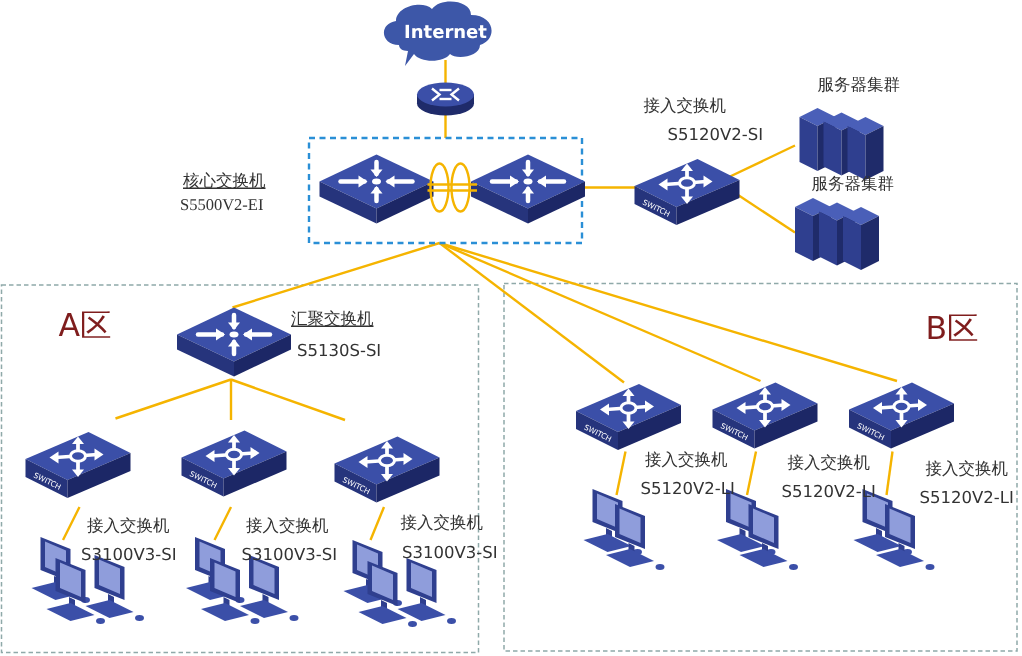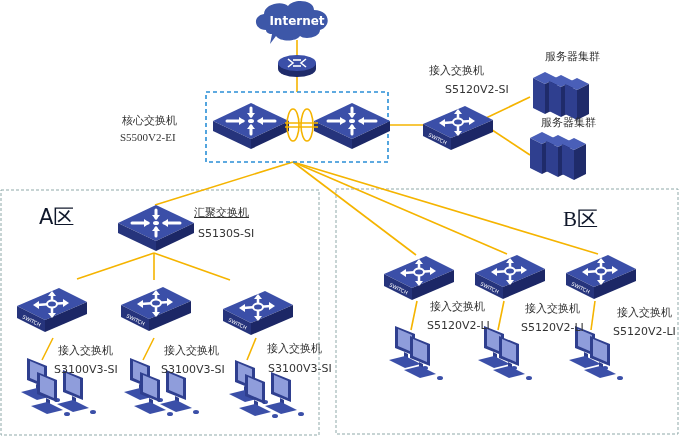--- a/index.html
+++ b/index.html
@@ -1,20 +1,20 @@
 <!DOCTYPE html>
 <html><head>
 <meta charset="utf-8">
 <style>
   html, body { margin:0; padding:0; background:#ffffff; }
   body { width:681px; height:437px; position:relative; overflow:hidden;
          font-family:"DejaVu Sans", "Liberation Sans", sans-serif; }
   #diagram { position:absolute; left:0; top:0; width:681px; height:437px; }
   .lbl { position:absolute; font-size:11px; color:#333; white-space:nowrap; line-height:14px; }
-  .zone-lbl { position:absolute; font-size:21px; color:#0f172a; line-height:24px; }
+  .zone-lbl { position:absolute; font-size:21px; color:#7f1d1d; line-height:24px; }
   .inet-text { font-family:"DejaVu Sans", sans-serif; font-weight:bold; font-size:12px; fill:#ffffff; }
 </style>
 </head>
 <body>
 
 <svg id="diagram" viewBox="0 0 681 437" xmlns="http://www.w3.org/2000/svg">
   <defs>
 
     <g id="l3switch">
       <polygon points="0,18 38,0 76,18 38,36" fill="#3b4fa8"></polygon>
@@ -156,39 +156,39 @@
   <use href="#l2switch" x="566" y="255"></use>
 
   <use href="#pc" x="395" y="326"></use>
   <use href="#pc" x="410" y="336"></use>
   <use href="#pc" x="484" y="326"></use>
   <use href="#pc" x="499" y="336"></use>
   <use href="#pc" x="575" y="326"></use>
   <use href="#pc" x="590" y="336"></use>
 </svg>
 
-<div class="lbl" style="left:122px;top:114px;">核心交换机</div>
+<div class="lbl" style="left:122px;top:114px;text-decoration:underline;">核心交换机</div>
 <div class="lbl" style="left:120px;top:130px;font-family:Liberation Serif, serif;">S5500V2-EI</div>
 
 <div class="lbl" style="left:429px;top:64px;">接入交换机</div>
 <div class="lbl" style="left:424px;top:83px;margin-left:21px;">S5120V2-SI</div>
 
 <div class="lbl" style="left:545px;top:50px;">服务器集群</div>
 <div class="lbl" style="left:541px;top:116px;">服务器集群</div>
 
 <div class="zone-lbl" style="left:39px;top:205px;">A区</div>
 <div class="lbl" style="left:194px;top:206px;text-decoration:underline;">汇聚交换机</div>
 <div class="lbl" style="left:198px;top:215px;margin-top:12px;">S5130S-SI</div>
 
 <div class="lbl" style="left:58px;top:344px;">接入交换机</div>
 <div class="lbl" style="left:54px;top:363px;">S3100V3-SI</div>
 <div class="lbl" style="left:164px;top:344px;">接入交换机</div>
 <div class="lbl" style="left:161px;top:363px;">S3100V3-SI</div>
 <div class="lbl" style="left:267px;top:342px;">接入交换机</div>
 <div class="lbl" style="left:268px;top:362px;">S3100V3-SI</div>
 
-<div class="zone-lbl" style="left:563px;top:207px;font-family:Liberation Serif, serif;">B区</div>
+<div class="zone-lbl" style="left:617px;top:207px;">B区</div>
 <div class="lbl" style="left:430px;top:300px;">接入交换机</div>
 <div class="lbl" style="left:427px;top:319px;">S5120V2-LI</div>
 <div class="lbl" style="left:525px;top:302px;">接入交换机</div>
 <div class="lbl" style="left:521px;top:321px;">S5120V2-LI</div>
 <div class="lbl" style="left:617px;top:306px;">接入交换机</div>
 <div class="lbl" style="left:613px;top:325px;">S5120V2-LI</div>
 
 </body></html>

